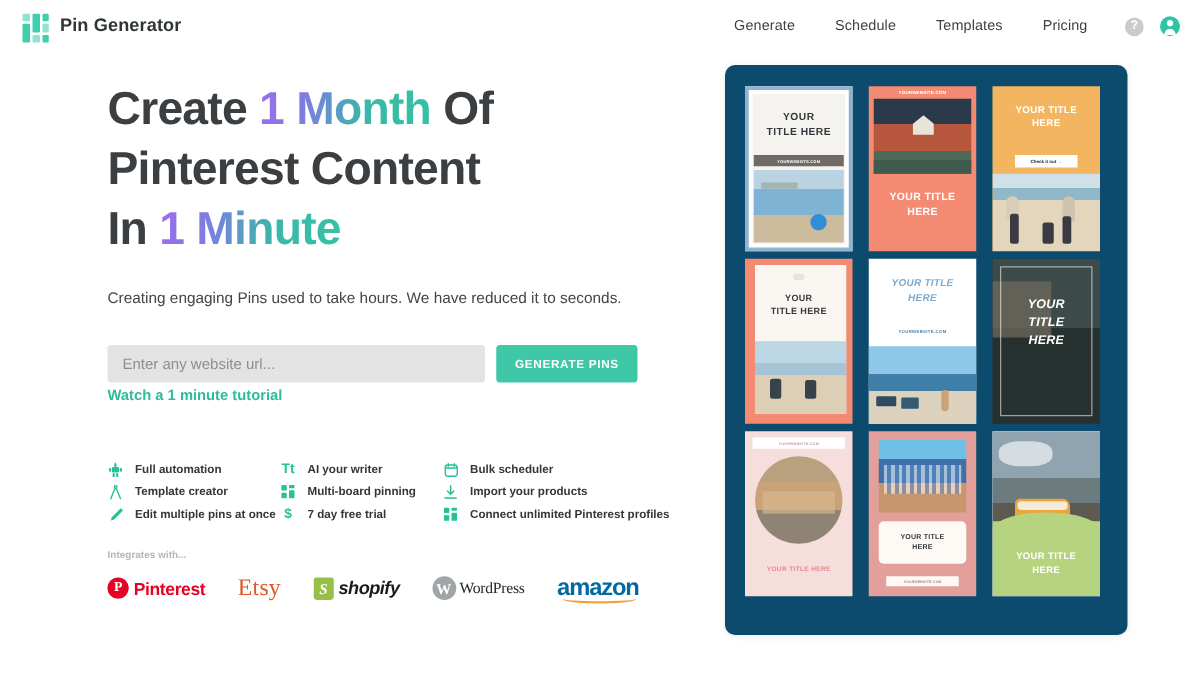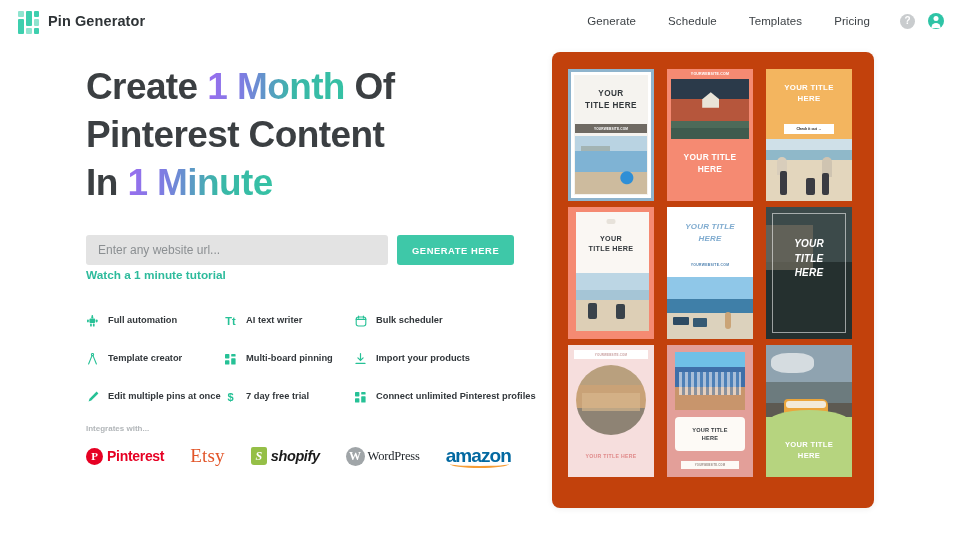--- a/index.html
+++ b/index.html
@@ -94,23 +94,23 @@
     font-size: 9.4px; font-weight: 600; letter-spacing: .55px; cursor: pointer;
     font-family: "Liberation Sans", sans-serif;
   }
   .tutorial-link {
     display: inline-block; margin-top: 3px;
     font-size: 11.8px; font-weight: 700; color: #2ebb9c; text-decoration: none;
   }
 
   
   .features {
-    margin-top: 31px; display: grid;
+    margin-top: 44px; display: grid;
     grid-template-columns: 138px 130px auto;
-    row-gap: 24px;
+    row-gap: 4px;
   }
   .feat { display: flex; gap: 9px; align-items: flex-start; }
   .feat-ic {
     width: 13px; min-width: 13px; height: 14px; color: #26c196;
     display: flex; align-items: center; justify-content: center;
     font-size: 11px; font-weight: 700; line-height: 1;
   }
   .feat-ic svg { display: block; }
   .feat-tx { font-size: 9.3px; font-weight: 700; color: #32373b; line-height: 1.42; }
 
@@ -142,23 +142,23 @@
   .wp-word { font-family:"Liberation Serif", serif; font-size:12.5px; color:#23282d; letter-spacing:-.2px; }
   .lg-amazon { position:relative; }
   .amz-word { font-size:19px; font-weight:700; color:#0369a1; letter-spacing:-.9px; }
   .amz-smile {
     position:absolute; left:4px; right:2px; bottom:-1px; height:8px;
     border-bottom:2.2px solid #f79c34; border-radius:0 0 50% 50%;
   }
 
   
   .panel {
-    position: absolute; left: 552px; top: 10px;
+    position: absolute; left: 580px; top: 10px;
     width: 322px; height: 456px;
-    background: #c2410c; border-radius: 8px;
+    background: #0c4a6e; border-radius: 8px;
     box-shadow: 0 1px 6px rgba(0,0,0,.07);
     padding: 17px 16px;
   }
   .pin-grid {
     display: grid; grid-template-columns: repeat(3, 86px);
     grid-template-rows: repeat(3, 132px);
     gap: 6px 13px;
   }
   .pin { width: 86px; height: 132px; overflow: hidden; position: relative;
          font-weight: 700; }
@@ -320,24 +320,25 @@
 <div class="stage">
 
   <div class="left">
 
     <h1 class="headline">
       <span><span>Create </span><span class="grad">1 Month</span><span> Of</span></span><br>
       <span>Pinterest Content</span><br>
       <span><span>In </span><span class="grad">1 Minute</span></span>
     </h1>
 
+    <p class="subhead">Creating engaging Pins used to take hours. We have reduced it to seconds.</p>
 
     <div class="form-row">
       <input class="url-input" type="text" placeholder="Enter any website url..." style="">
-      <button class="gen-btn">GENERATE HERE</button>
+      <button class="gen-btn">GENERATE PINS</button>
     </div>
 
     <a class="tutorial-link" href="#">Watch a 1 minute tutorial</a>
 
     
     <div class="features">
 
       <div class="feat">
         <span class="feat-ic">
           <svg width="11" height="12" viewBox="0 0 11 12" fill="currentColor">
@@ -348,21 +349,21 @@
               <rect x="8.8" y="4.4" width="1.8" height="3" rx=".8"></rect>
             <rect x="3.1" y="8.4" width="1.7" height="3.2" rx=".7"></rect>
               <rect x="5.9" y="8.4" width="1.7" height="3.2" rx=".7"></rect>
           </svg>
         </span>
         <span class="feat-tx">Full automation</span>
       </div>
 
       <div class="feat">
         <span class="feat-ic">Tt</span>
-        <span class="feat-tx">AI text writer</span>
+        <span class="feat-tx">AI your writer</span>
       </div>
 
       <div class="feat">
         <span class="feat-ic">
           <svg width="12" height="12" viewBox="0 0 12 12" fill="none" stroke="currentColor" stroke-width="1.1">
             <rect x="1.2" y="2" width="9.6" height="9" rx="2.2"></rect>
             <path d="M1.2 4.4h9.6M3.6 1v2M8.4 1v2" stroke-linecap="round"></path>
           </svg>
         </span>
         <span class="feat-tx">Bulk scheduler</span>

